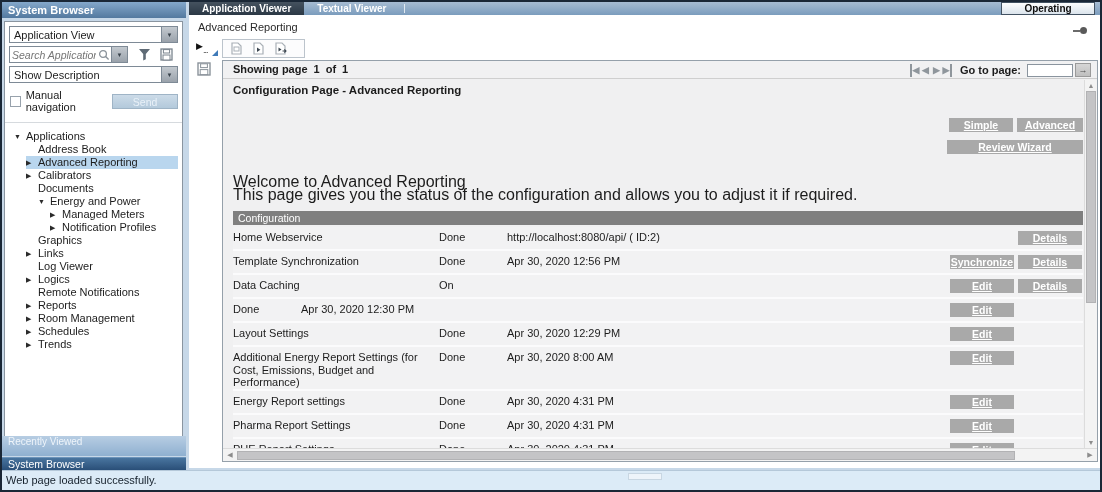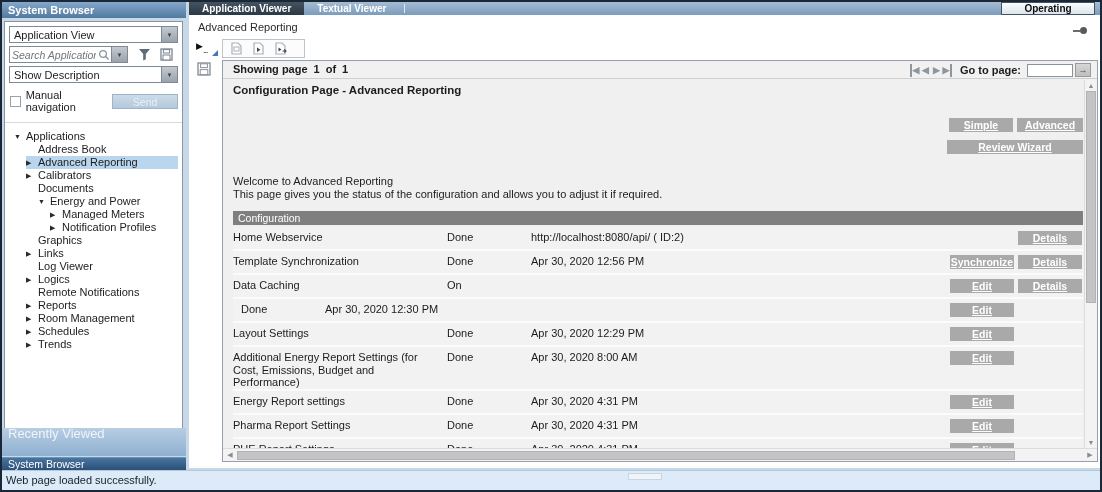--- a/index.html
+++ b/index.html
@@ -40,21 +40,21 @@
   .tree-sep { border-top:1px solid #d6dade; margin:9px -5px 0 -5px; }
 
   .tree { margin-top:7px; font-size:11px; }
   .ti { display:flex; align-items:center; height:13px; margin-bottom:0; cursor:default; }
   .ti .tri { width:12px; flex:0 0 12px; font-size:7px; color:#2b2b2b; line-height:13px; }
   .ti .tl { white-space:nowrap; line-height:13px; }
   .i0 { margin-left:5px;align-items:center; } .i1 { margin-left:17px; } .i2 { margin-left:29px; } .i3 { margin-left:41px; }
   .ti.sel { background:#b9d6ee; }
 
   .dock-bar { position:absolute; left:0; right:0; padding-left:6px; color:#fff; overflow:hidden; }
-  .dock-bar.recent { bottom:14px; height:28px; line-height:12px; font-size:13px;
+  .dock-bar.recent { bottom:14px; height:20px; line-height:12px; font-size:10px;
         color:#eef4fa; background:linear-gradient(#b7cde3,#8fb0d0); }
   .dock-bar.sys { bottom:0; height:13px; line-height:13px; font-size:10.5px;
         background:linear-gradient(#49759f,#2a4f78); border-top:1px solid #6b93ba; }
 
   
   .status-bar { position:absolute; left:0; right:0; bottom:0; height:20px;
         background:#dcebf7; border-top:1px solid #b5c8d9; font-size:11px;
         line-height:19px; padding-left:4px; color:#15202b; }
   .status-grip { position:absolute; left:626px; top:2px; width:34px; height:7px;
         background:#eef4fa; border:1px solid #c8d6e2; }
@@ -111,28 +111,28 @@
   .pg-body { position:absolute; top:19px; left:0; right:13px; bottom:13px; overflow:hidden;
         background:#f0f0f1; }
   .cfg-title { position:absolute; left:10px; top:4px; font-size:11.5px; font-weight:bold; }
   .mode-row { position:absolute; top:38px; right:1px; display:flex; gap:4px; }
   .gbtn { height:14px; background:#a9a9a9; border:none; color:#fff; font-size:10.5px;
         font-weight:bold; text-decoration:underline; text-align:center; line-height:14px;
         font-family:"Liberation Sans", sans-serif; cursor:default; }
   .w64 { width:64px; } .w66 { width:66px; }
   .review-row { position:absolute; top:57px; right:1px; }
   .review-row .gbtn { width:136px; }
-  .welcome { position:absolute; left:10px; top:95px; font-size:11px; line-height:13px; }
+  .welcome { position:absolute; left:10px; top:95px; font-size:16px; line-height:13px; }
   .cfg-section { position:absolute; left:10px; right:1px; top:131px; height:14px;
         background:#7f7f7f; color:#fff; font-size:10.5px; line-height:14px; padding-left:5px; }
   .cfg-table { position:absolute; left:10px; right:1px; top:147px; bottom:0; }
   .trow { display:flex; align-items:flex-start; min-height:24px; padding-top:4px;
         background:#f2f2f3; border-bottom:2px solid #fbfbfc; font-size:11px; }
   .c-label { width:206px; padding-right:8px; line-height:12.5px; }
-  .c-status { width:84px;margin-left:8px; }
+  .c-status { width:68px; }
   .c-value { flex:1; }
   .c-btns { display:flex; gap:4px; padding-right:1px; }
   .sp64 { width:64px; display:inline-block; }
 
   .vscroll { position:absolute; top:19px; right:0; width:13px; bottom:13px;
         background:#f3f3f3; border-left:1px solid #dcdcdc; }
   .va { position:absolute; left:0; right:0; height:11px; text-align:center; font-size:7px;
         color:#8c8c8c; line-height:11px; }
   .va.up { top:0; } .va.down { bottom:0; }
   .v-thumb { position:absolute; top:11px; left:1px; right:1px; height:212px;

